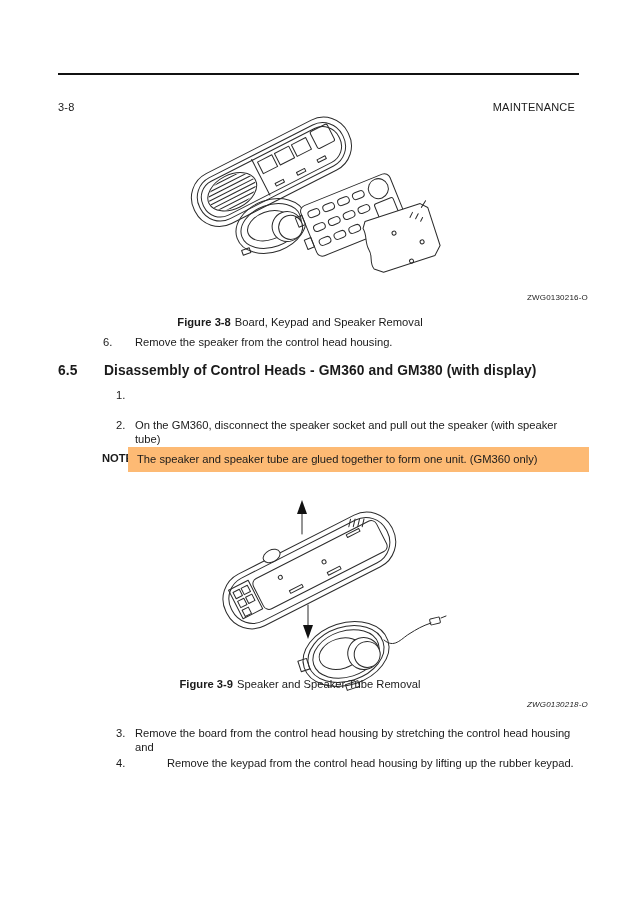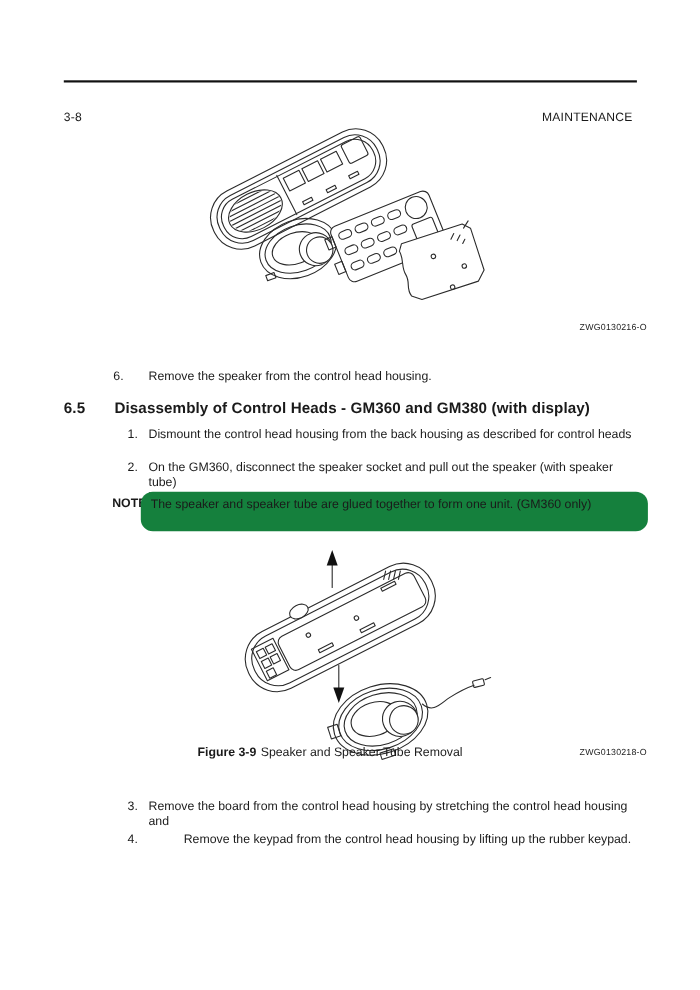--- a/index.html
+++ b/index.html
@@ -11,21 +11,21 @@
   .abs{position:absolute;}
   .body-text{font-size:11.2px;line-height:13.5px;color:#1a1a1a;}
   .bold{font-weight:bold;}
   .header-text{font-size:11px;letter-spacing:.2px;margin-top:44px;}
   .rule{height:2px;background:#111111;}
   .code-label{font-size:8px;color:#222;letter-spacing:.2px;}
   .caption{font-size:11.2px;text-align:center;}
   .caption .cap-rest{margin-left:4px;}
   .step-num{position:absolute;font-size:11.2px;line-height:13.5px;}
   .heading{font-size:13.8px;font-weight:bold;letter-spacing:.1px;}
-  .note-box{background:#15803d;height:36px;line-height:25px;padding-left:9px;font-size:11.2px;border-radius:11px;}
+  .note-box{background:#fdba74;height:25px;line-height:25px;padding-left:9px;font-size:11.2px;}
   svg{display:block;}
 </style>
 </head>
 <body>
 
 <div class="page">
 
   <div class="abs header-text" style="left:58px;top:57px;">3-8</div>
   <div class="abs header-text" style="right:61px;top:57px;">MAINTENANCE</div>
   <div class="abs rule" style="left:58px;top:73px;width:521px;"></div>
@@ -91,35 +91,37 @@
           <circle cx="238" cy="151" r="2"></circle>
           <circle cx="222" cy="166" r="2"></circle>
           <path d="M234,124 l4,-4 M239,127 l4,-4 M243,131 l3,-3"></path>
           <line x1="248" y1="118" x2="254" y2="113"></line>
         </g>
       </g>
     </svg>
   </div>
 
   <div class="abs code-label" style="right:48px;top:293px;">ZWG0130216-O</div>
+  <div class="abs caption" style="left:0;top:316px;width:600px;">
+    <span class="bold">Figure 3-8</span><span class="cap-rest">Board, Keypad and Speaker Removal</span>
+  </div>
 
   <div>
     <span class="step-num" style="left:103px;top:336px;">6.</span>
     <div class="abs body-text" style="left:135px;top:336px;width:440px;">Remove the speaker from the control head housing.</div>
   </div>
 
   <div>
     <span class="abs heading" style="left:58px;top:363px;">6.5</span>
     <span class="abs heading" style="left:104px;top:363px;">Disassembly of Control Heads - GM360 and GM380 (with display)</span>
   </div>
 
   <div>
     <span class="step-num" style="left:116px;top:389px;">1.</span>
     <div class="abs body-text" style="left:135px;top:389px;width:450px;">
-      <div>Dismount the control head housing from the back housing as described for control heads</div>
     </div>
   </div>
 
   <div>
     <span class="step-num" style="left:116px;top:419px;">2.</span>
     <div class="abs body-text" style="left:135px;top:419px;width:450px;">
       <div>On the GM360, disconnect the speaker socket and pull out the speaker (with speaker tube)</div>
       <div>by stretching the control head housing, Figure 3-9.</div>
     </div>
   </div>
@@ -175,21 +177,21 @@
 
         <g>
           <path d="M176,158 c10,9 17,-1 25,-6 c8,-5 13,-8 22,-11"></path>
           <rect x="222" y="136" width="10" height="6" rx="1" transform="rotate(-14 227 139)"></rect>
           <line x1="233" y1="136" x2="238" y2="134"></line>
         </g>
       </g>
     </svg>
   </div>
 
-  <div class="abs code-label" style="right:48px;top:679px;">ZWG0130218-O</div>
+  <div class="abs code-label" style="right:48px;top:700px;font-style:italic;">ZWG0130218-O</div>
   <div class="abs caption" style="left:0;top:678px;width:600px;">
     <span class="bold">Figure 3-9</span><span class="cap-rest">Speaker and Speaker Tube Removal</span>
   </div>
 
   <div>
     <span class="step-num" style="left:116px;top:727px;">3.</span>
     <div class="abs body-text" style="left:135px;top:727px;width:450px;">
       <div>Remove the board from the control head housing by stretching the control head housing and</div>
     </div>
   </div>

